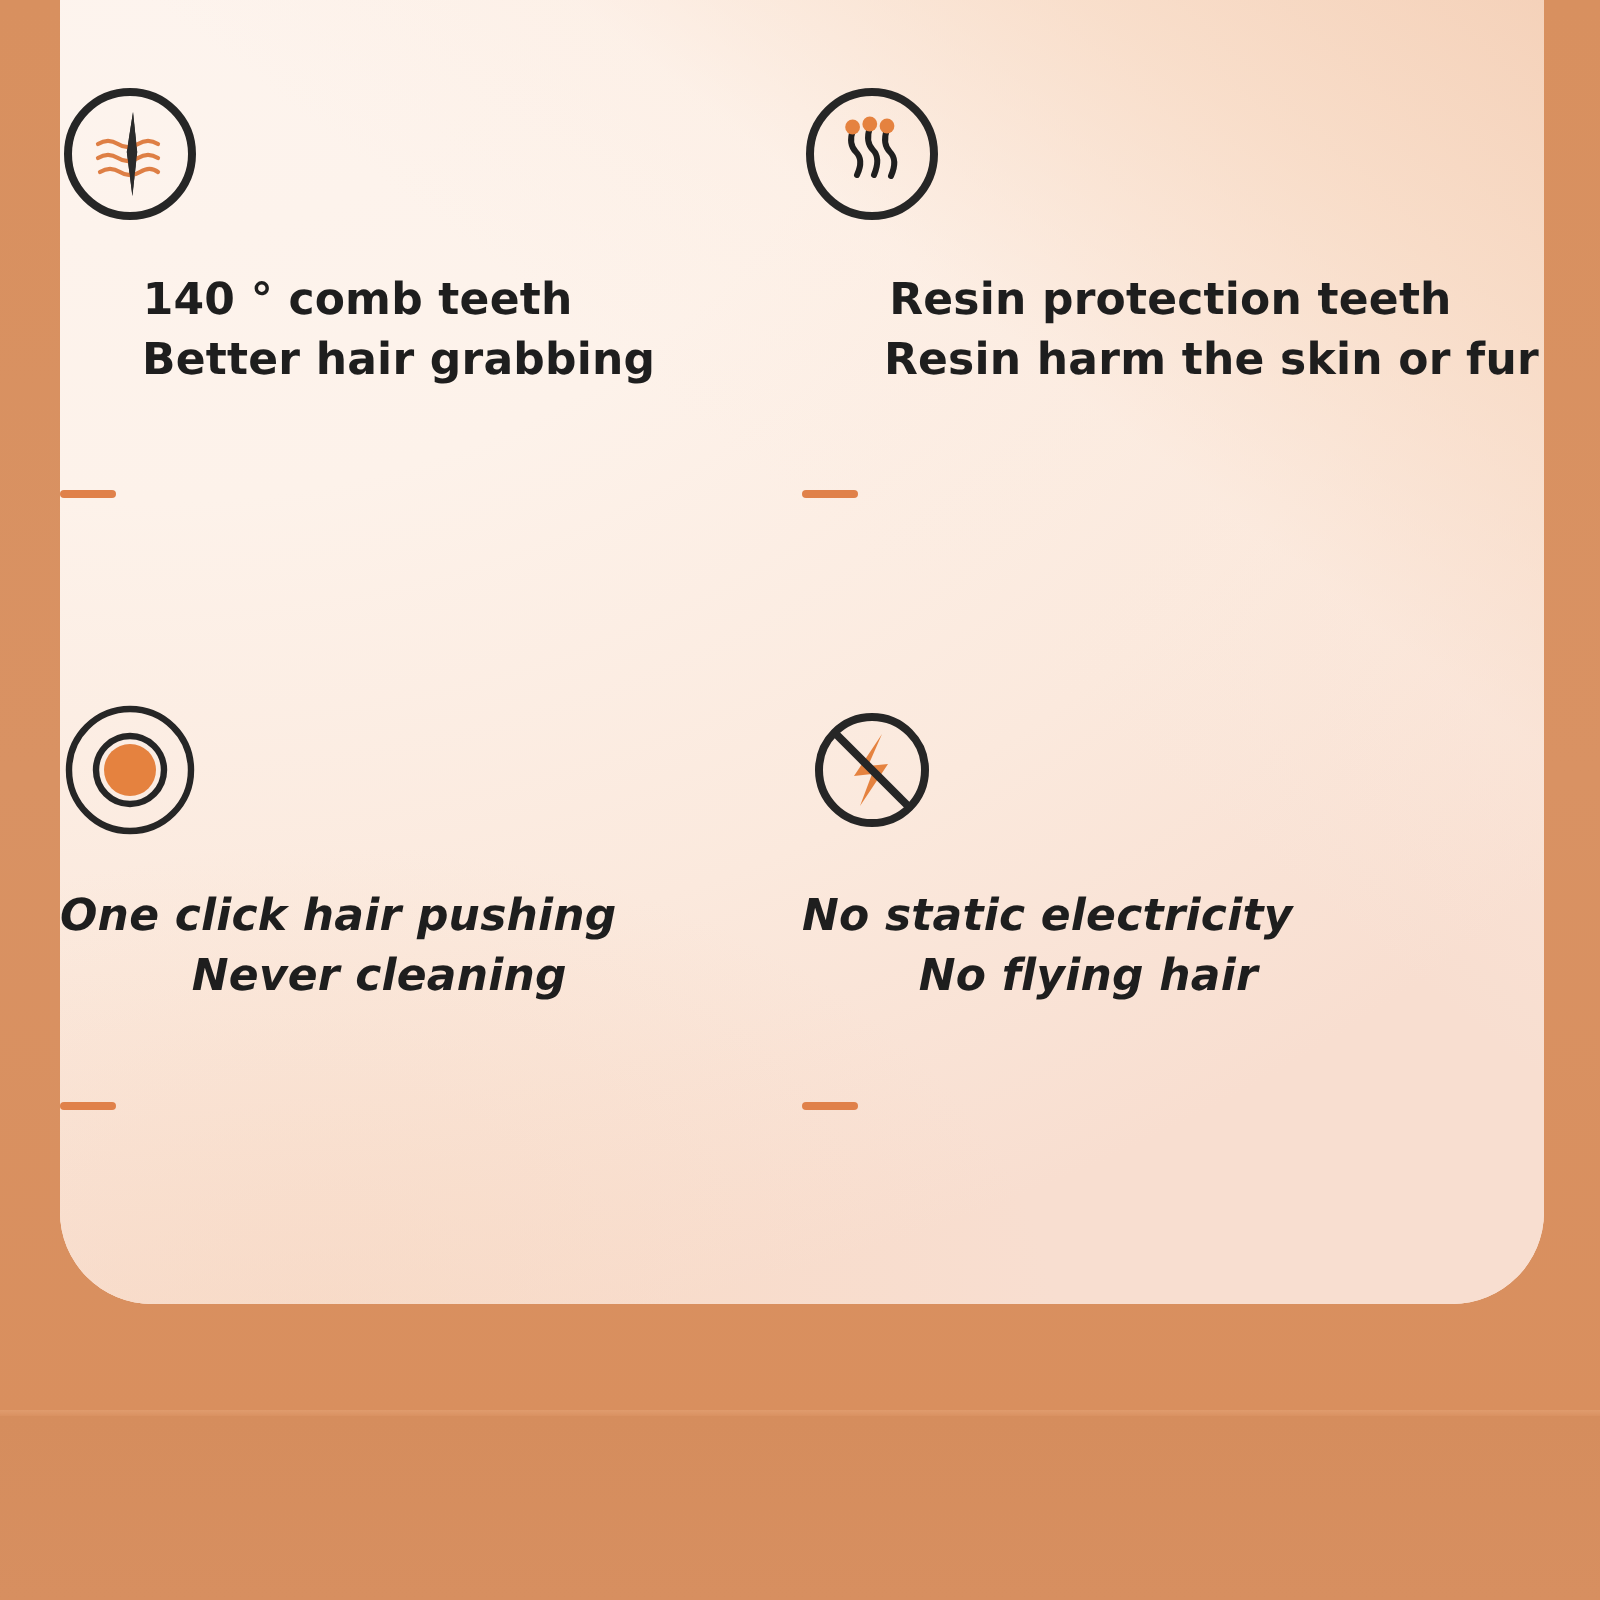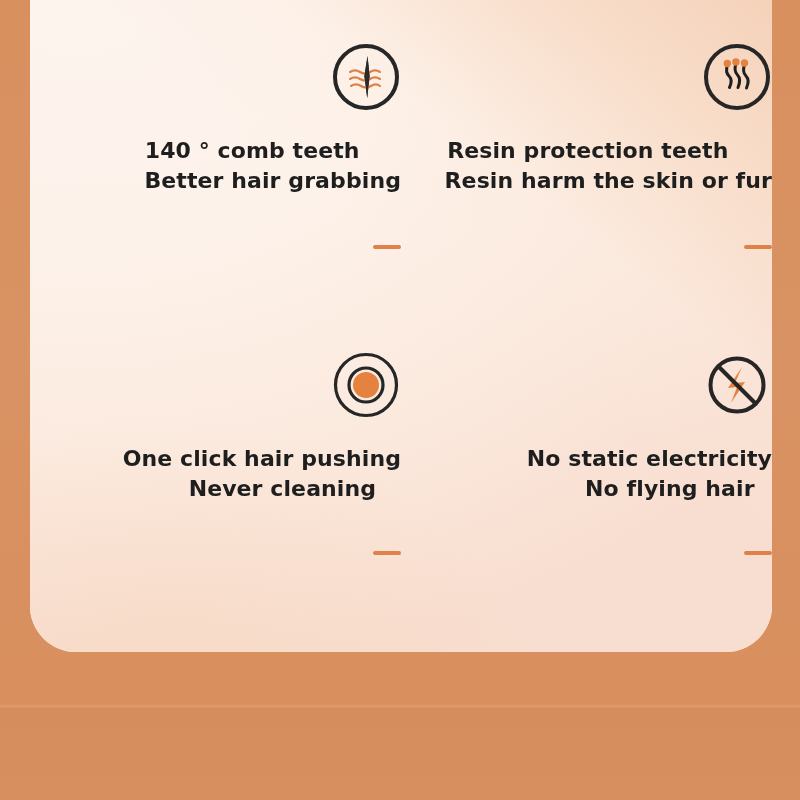--- a/index.html
+++ b/index.html
@@ -82,24 +82,24 @@
     display: grid;
     grid-template-columns: 1fr 1fr;
     grid-template-rows: 1fr 1fr;
     padding: 0;
     box-sizing: border-box;
   }
   .feature {
     position: relative;
     display: flex;
     flex-direction: column;
-    align-items: flex-end;
+    align-items: flex-start;
     padding-top: 42px;
   }
-  .feature.row2 { padding-top: 24px; }
+  .feature.row2 { padding-top: 24px; font-style: italic; }
 
   .icon-badge {
     width: 70px;
     height: 70px;
     flex: none;
     margin-bottom: 24px;
   }
   .icon-badge svg { display: block; width: 70px; height: 70px; }
 
   .feature-text {

